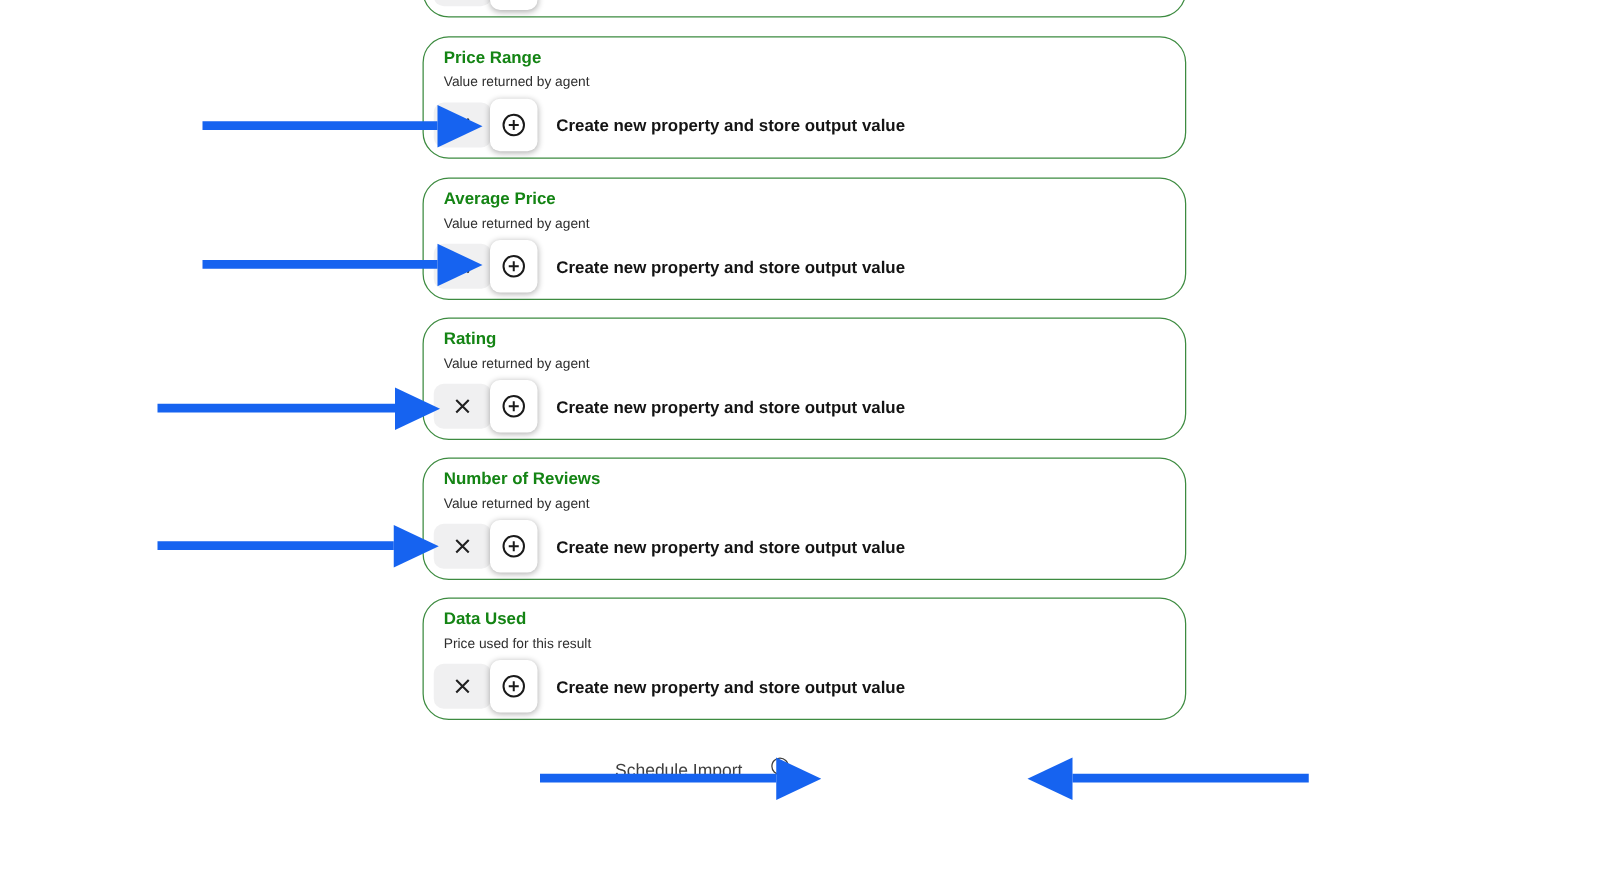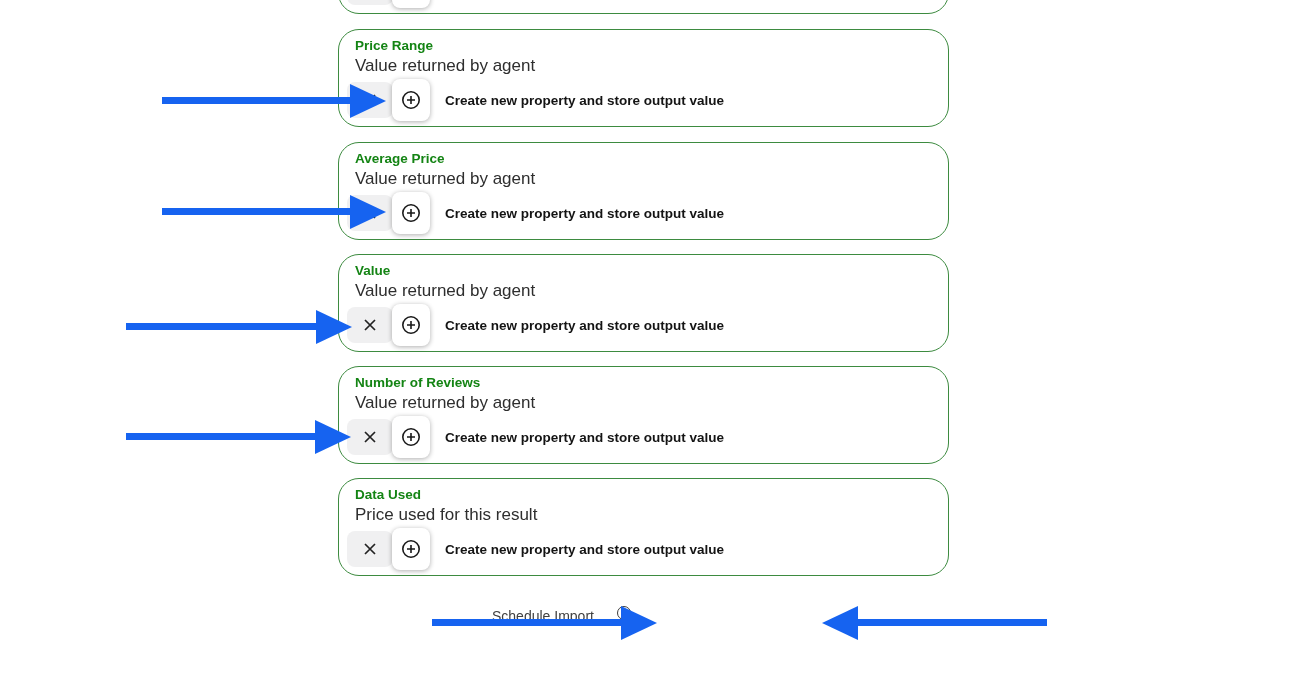--- a/index.html
+++ b/index.html
@@ -12,21 +12,21 @@
   *{box-sizing:border-box;margin:0;padding:0;}
   html,body{width:1290px;height:700px;overflow:hidden;background:#fff;
     font-family:"Liberation Sans", sans-serif;}
   .stage{position:relative;width:1290px;height:700px;background:#fff;}
 
   
   .card{position:absolute;left:338px;width:611px;height:98px;
     background:#fff;border:1.5px solid var(--card-border);border-radius:21px;}
   .card-title{position:absolute;left:16px;top:8px;font-size:13.5px;font-weight:bold;
     color:var(--card-title);line-height:16px;}
-  .card-subtitle{position:absolute;left:16px;top:28px;font-size:17px;color:#2e2e2e;
+  .card-subtitle{position:absolute;left:16px;top:28px;font-size:11px;color:#2e2e2e;
     line-height:16px;}
   .btn-row{position:absolute;left:8px;top:49px;height:42px;display:flex;align-items:center;}
   .x-btn{width:46px;height:36px;border-radius:8px;background:var(--toggle-bg);
     display:flex;align-items:center;justify-content:center;border:none;cursor:pointer;}
   .plus-btn{width:38px;height:42px;margin-left:-1px;border-radius:8px;background:#fff;
     box-shadow:0 1px 5px rgba(0,0,0,0.32);display:flex;align-items:center;
     justify-content:center;border:none;cursor:pointer;position:relative;z-index:1;}
   .row-label{margin-left:15px;font-size:13.5px;font-weight:bold;color:#141414;}
 
   
@@ -97,21 +97,21 @@
         <svg width="20" height="20" viewBox="0 0 20 20">
           <circle cx="10" cy="10" r="8.2" fill="none" stroke="#1a1a1a" stroke-width="1.6"></circle>
           <path d="M10 6v8M6 10h8" stroke="#1a1a1a" stroke-width="1.6"></path>
         </svg>
       </button>
       <span class="row-label">Create new property and store output value</span>
     </div>
   </div>
 
   <div class="card" style="top:254px">
-    <div class="card-title">Value</div>
+    <div class="card-title">Rating</div>
     <div class="card-subtitle">Value returned by agent</div>
     <div class="btn-row">
       <button class="x-btn">
         <svg width="16" height="16" viewBox="0 0 16 16">
           <path d="M3 3l10 10M13 3L3 13" stroke="#222" stroke-width="1.7" fill="none"></path>
         </svg>
       </button>
       <button class="plus-btn">
         <svg width="20" height="20" viewBox="0 0 20 20">
           <circle cx="10" cy="10" r="8.2" fill="none" stroke="#1a1a1a" stroke-width="1.6"></circle>

